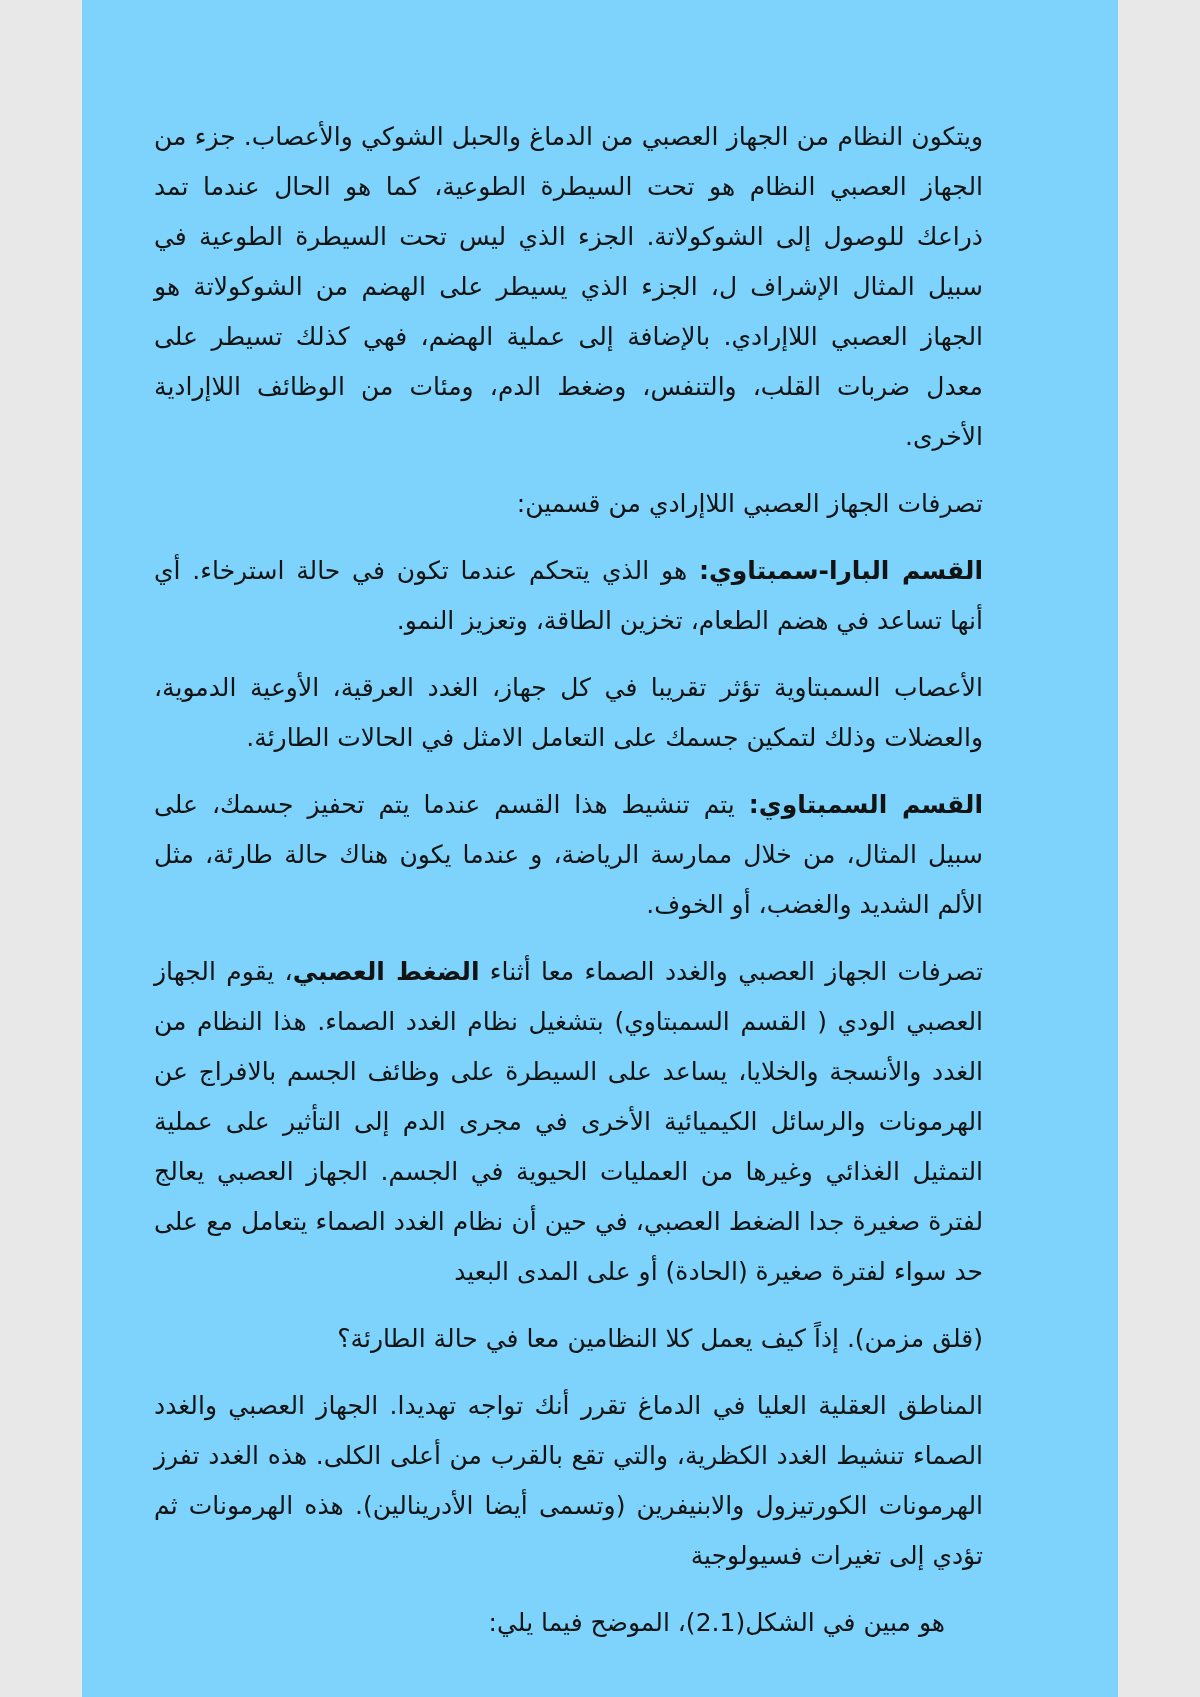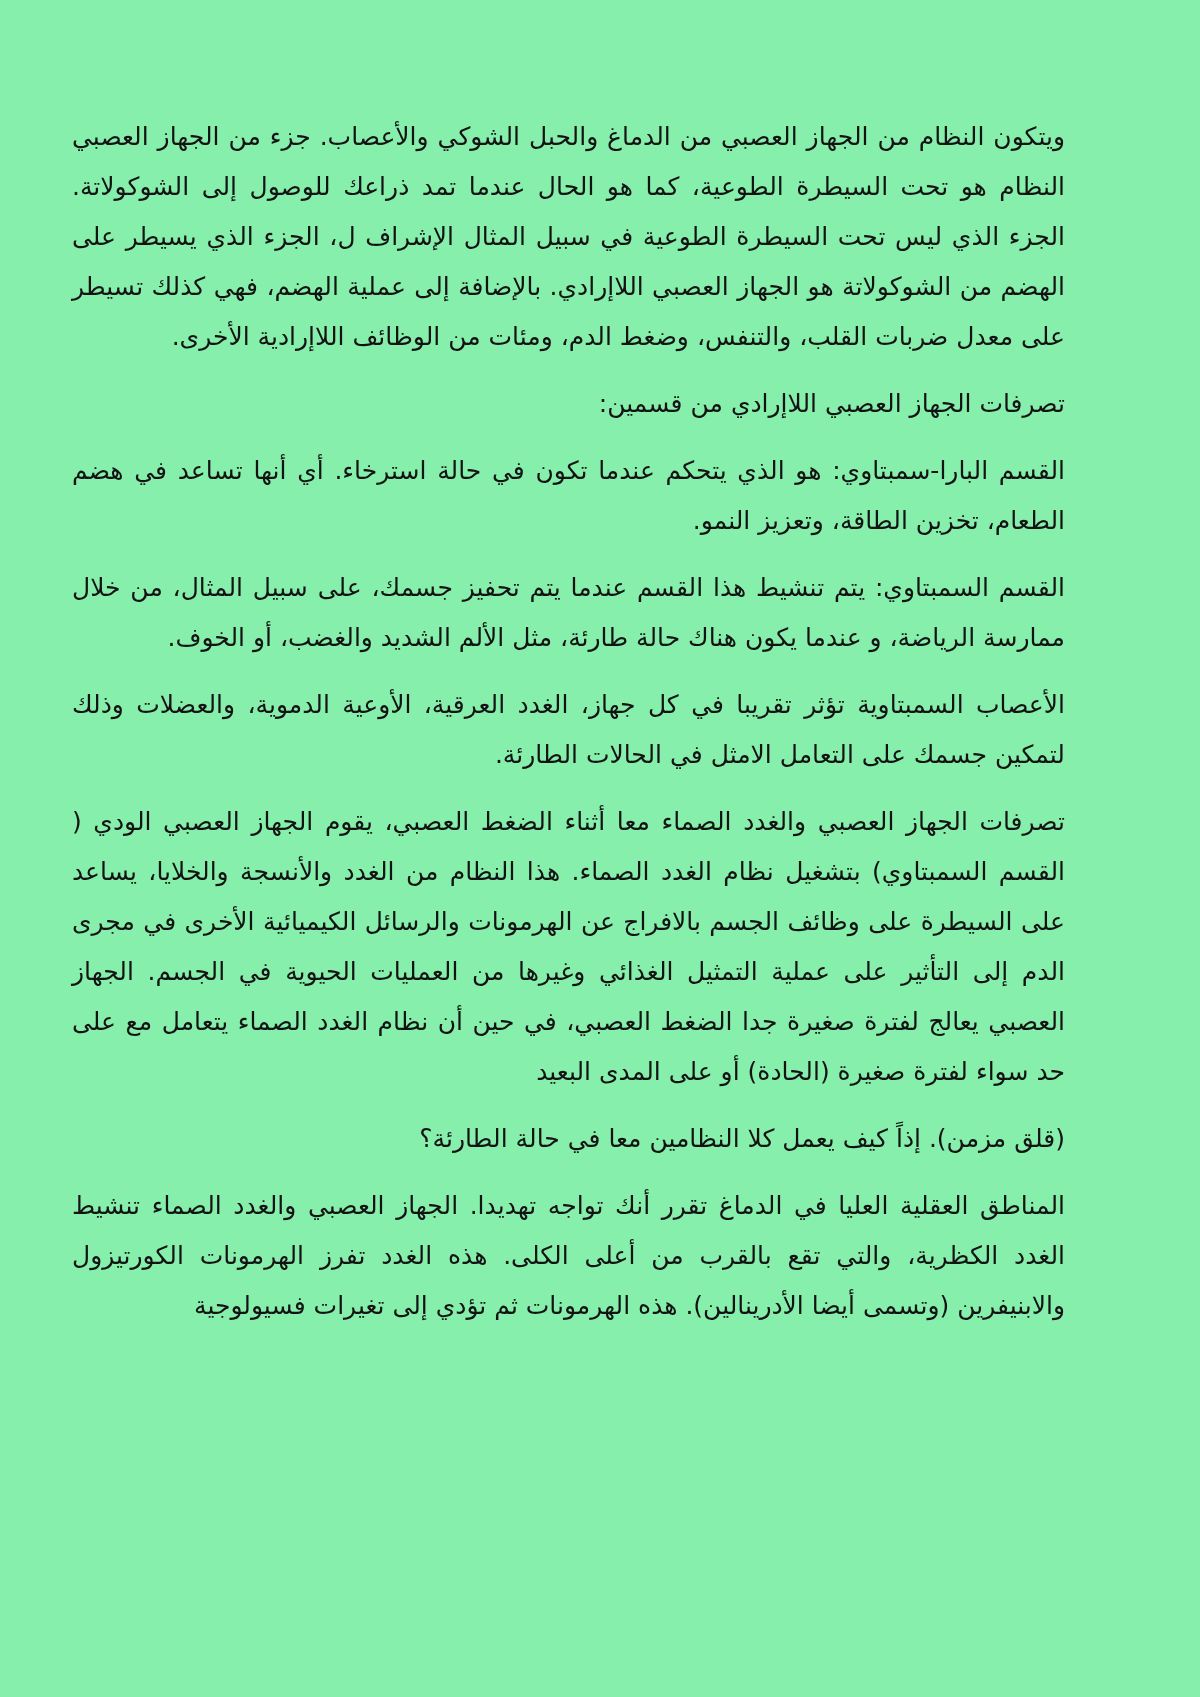--- a/index.html
+++ b/index.html
@@ -2,24 +2,24 @@
 <html lang="ar" dir="rtl"><head>
 <meta charset="utf-8">
 <style>
   html, body {
     margin: 0;
     padding: 0;
     background: #e8e8e8;
   }
   .page {
     position: relative;
-    width: 1200px;
+    width: 1036px;
     height: 1697px;
     margin: 0 auto;
-    background: #86efac;
+    background: #7dd3fc;
     box-sizing: border-box;
     padding: 112px 135px 0 72px;
     overflow: hidden;
   }
   .text-block {
     direction: rtl;
     unicode-bidi: embed;
     font-family: "DejaVu Sans", sans-serif;
     font-size: 25px;
     line-height: 50px;
@@ -28,31 +28,32 @@
     text-align-last: right;
   }
   .text-block p {
     margin: 0 0 17px 0;
     padding: 0;
   }
   .text-block p.inset-right {
     padding-right: 38px;
   }
   .text-block .b {
-    font-weight: 400;
+    font-weight: 700;
     letter-spacing: 0.5px;
   }
 </style>
 </head>
 <body>
 
 <div class="page">
   <div class="text-block" id="paragraphs-container">
       <p><span>ويتكون النظام من الجهاز العصبي من الدماغ والحبل الشوكي والأعصاب. جزء من الجهاز العصبي النظام هو تحت السيطرة الطوعية، كما هو الحال عندما تمد ذراعك للوصول إلى الشوكولاتة. الجزء الذي ليس تحت السيطرة الطوعية في سبيل المثال الإشراف ل، الجزء الذي يسيطر على الهضم من الشوكولاتة هو الجهاز العصبي اللاإرادي. بالإضافة إلى عملية الهضم، فهي كذلك تسيطر على معدل ضربات القلب، والتنفس، وضغط الدم، ومئات من الوظائف اللاإرادية الأخرى.</span></p>
       <p><span>تصرفات الجهاز العصبي اللاإرادي من قسمين:</span></p>
       <p><span class="b">القسم البارا-سمبتاوي:</span><span> هو الذي يتحكم عندما تكون في حالة استرخاء. أي أنها تساعد في هضم الطعام، تخزين الطاقة، وتعزيز النمو.</span></p>
+      <p><span>الأعصاب السمبتاوية  تؤثر تقريبا في كل جهاز، الغدد العرقية، الأوعية الدموية، والعضلات وذلك لتمكين جسمك على التعامل الامثل في الحالات الطارئة.</span></p>
       <p><span class="b">القسم السمبتاوي:</span><span> يتم تنشيط هذا القسم عندما يتم تحفيز جسمك، على سبيل المثال، من خلال ممارسة الرياضة، و عندما يكون هناك حالة طارئة، مثل الألم الشديد والغضب، أو الخوف.</span></p>
-      <p><span>الأعصاب السمبتاوية  تؤثر تقريبا في كل جهاز، الغدد العرقية، الأوعية الدموية، والعضلات وذلك لتمكين جسمك على التعامل الامثل في الحالات الطارئة.</span></p>
       <p><span>تصرفات الجهاز العصبي والغدد الصماء معا أثناء </span><span class="b">الضغط العصبي</span><span>، يقوم الجهاز العصبي الودي ( القسم السمبتاوي) بتشغيل نظام الغدد الصماء. هذا النظام من الغدد والأنسجة والخلايا، يساعد على السيطرة على وظائف الجسم بالافراج عن الهرمونات والرسائل الكيميائية الأخرى في مجرى الدم  إلى التأثير على عملية التمثيل الغذائي وغيرها من العمليات الحيوية في الجسم. الجهاز العصبي يعالج لفترة صغيرة جدا الضغط العصبي، في حين أن نظام الغدد الصماء يتعامل مع على حد سواء لفترة صغيرة (الحادة) أو على المدى البعيد</span></p>
       <p><span>(قلق مزمن). إذاً كيف يعمل كلا النظامين معا في حالة الطارئة؟</span></p>
       <p><span>المناطق العقلية العليا في الدماغ تقرر أنك تواجه تهديدا. الجهاز العصبي والغدد الصماء تنشيط الغدد الكظرية، والتي تقع بالقرب من أعلى الكلى. هذه الغدد تفرز الهرمونات الكورتيزول والابنيفرين (وتسمى أيضا الأدرينالين). هذه الهرمونات ثم تؤدي إلى تغيرات فسيولوجية</span></p>
+      <p class="inset-right"><span>هو مبين في الشكل(2.1)، الموضح فيما يلي:</span></p>
     </div>
 </div>
 
 </body></html>

